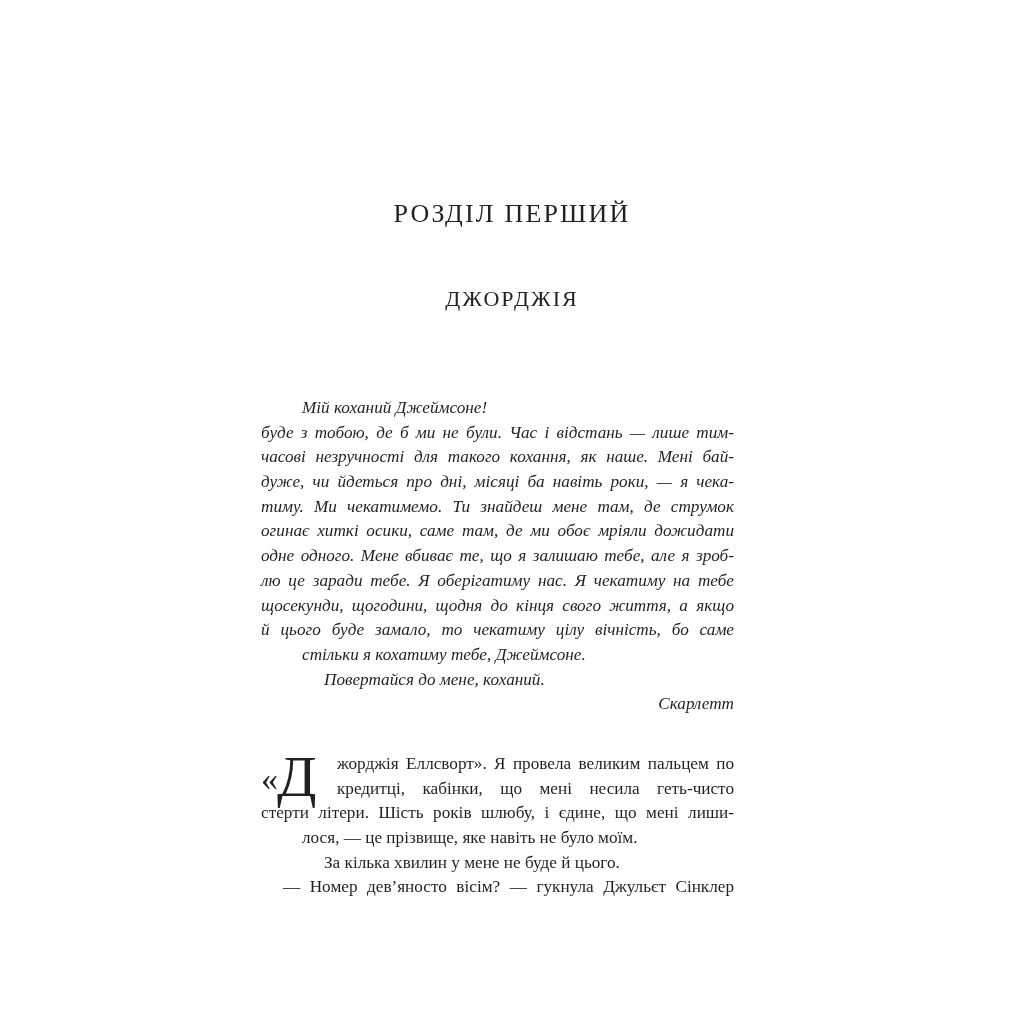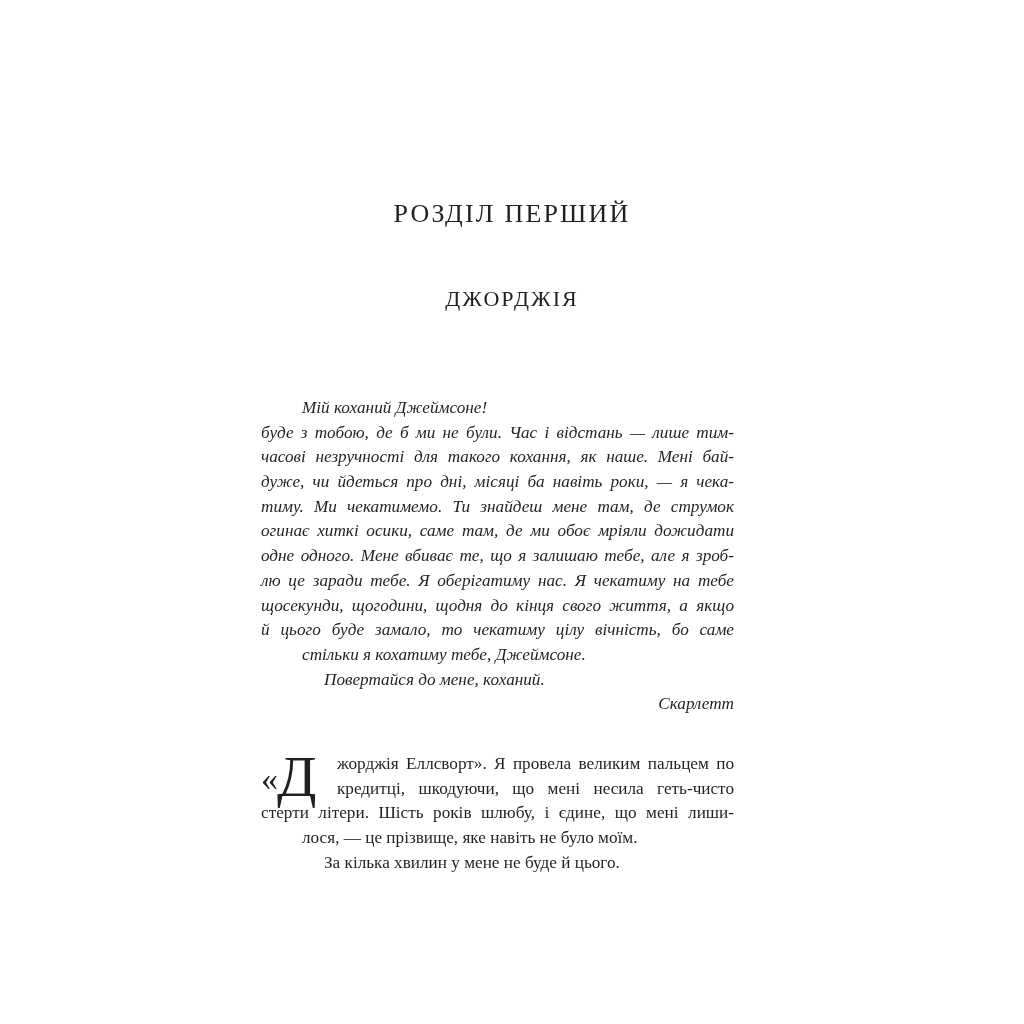--- a/index.html
+++ b/index.html
@@ -116,20 +116,21 @@
     <span class="line">й цього буде замало, то чекатиму цілу вічність, бо саме</span>
     <span class="line last">стільки я кохатиму тебе, Джеймсоне.</span>
     <span class="line last indent">Повертайся до мене, коханий.</span>
     <span class="line right">Скарлетт</span>
   </div>
 
   <div class="column narrative">
     <div class="dropcap-wrap">
       <span class="dropcap"><span class="quote">«</span><span>Д</span></span>
       <span class="line after-cap">жорджія Еллсворт». Я провела великим пальцем по</span>
-      <span class="line after-cap">кредитці, шкодуючи, що мені несила геть-чисто</span>
+      <span class="line after-cap">кредитці, кабінки, що мені несила геть-чисто</span>
     </div>
     <span class="line">стерти літери. Шість років шлюбу, і єдине, що мені лиши-</span>
     <span class="line last">лося, — це прізвище, яке навіть не було моїм.</span>
     <span class="line last indent">За кілька хвилин у мене не буде й цього.</span>
+    <span class="line indent">— Номер дев’яносто вісім? — гукнула Джульєт Сінклер</span>
   </div>
 
 </div>
 
 </body></html>

